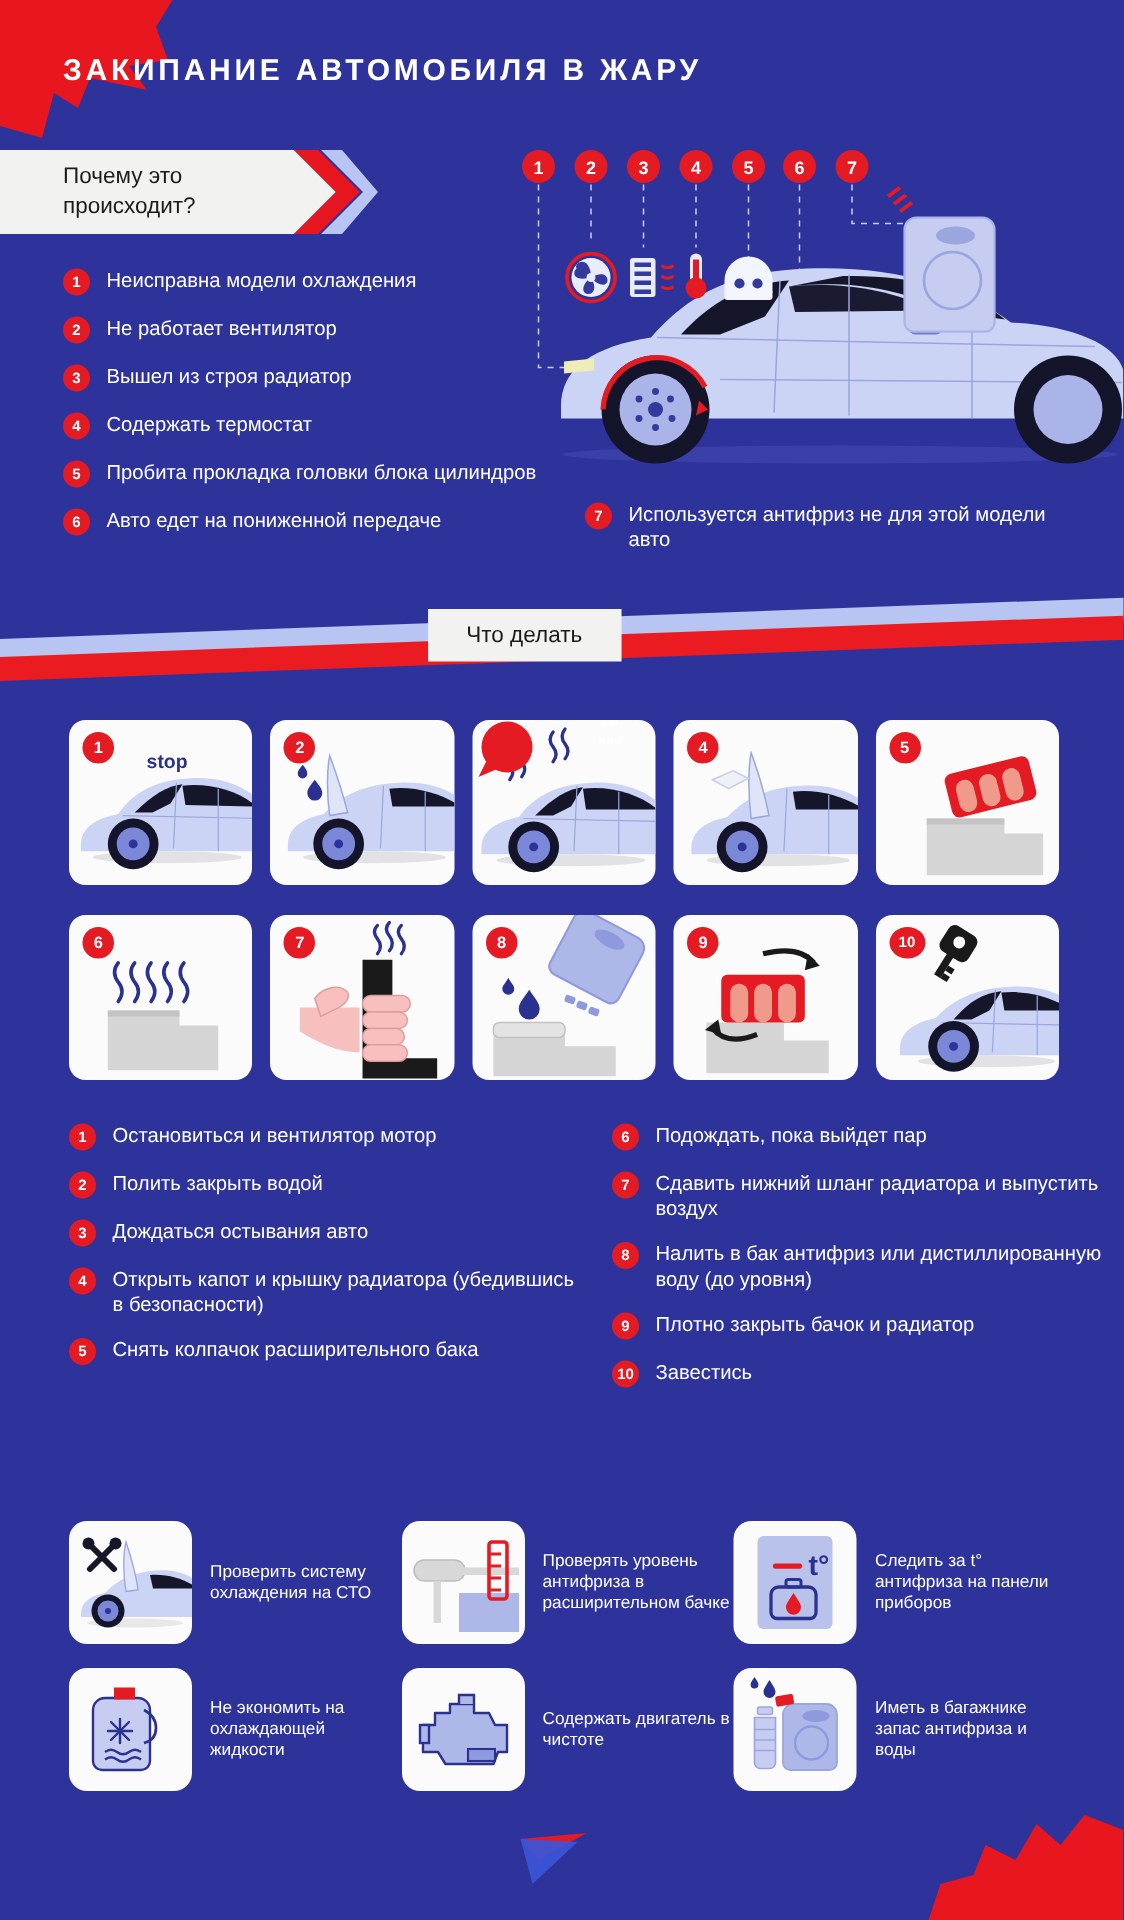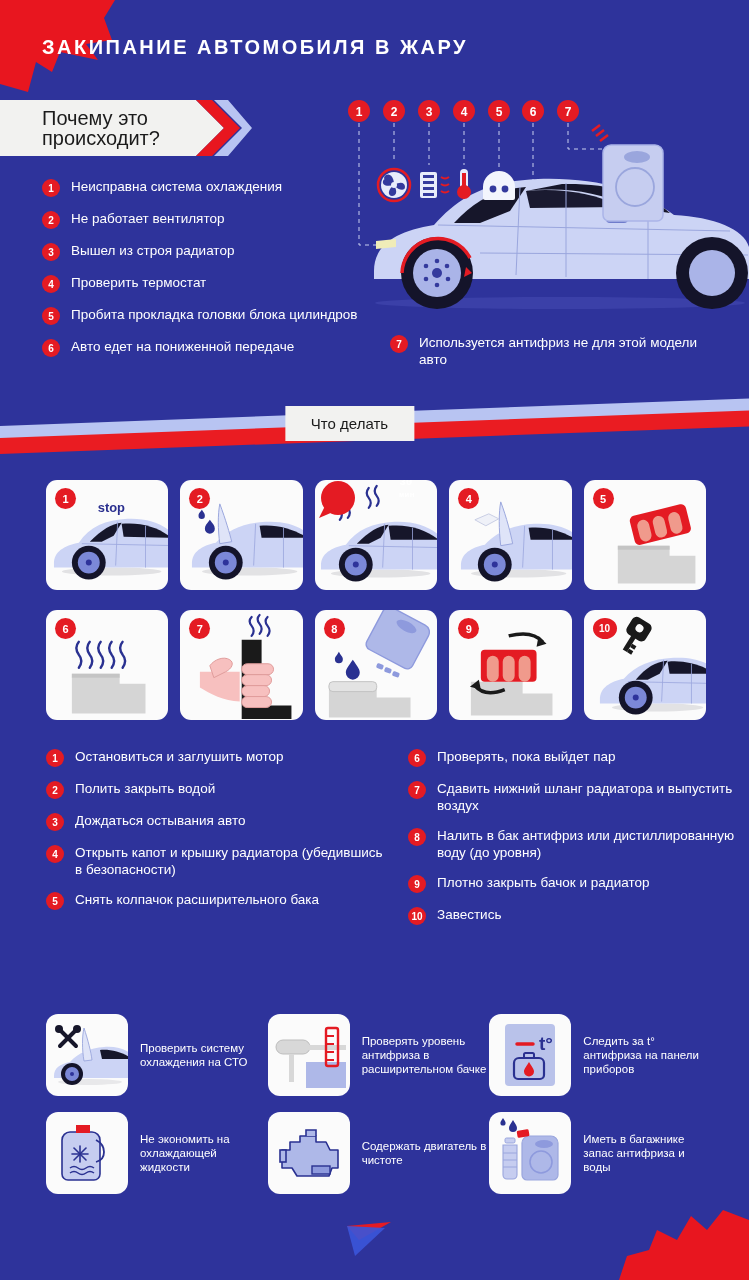--- a/index.html
+++ b/index.html
@@ -21,21 +21,21 @@
   .title {
     position:absolute; left:42px; top:36px; width:680px;
     font-size:20px; font-weight:700; letter-spacing:2.5px;
     color:#fff; white-space:nowrap;
   }
 
   
   .why-banner { position:absolute; left:0; top:100px; width:252px; height:56px; }
   .why-banner .label {
     position:absolute; left:42px; top:8px; width:150px;
-    color:#1b1b1b; font-size:20px; line-height:20px; font-weight:400;
+    color:#1b1b1b; font-size:15px; line-height:20px; font-weight:400;
   }
 
   
   .cause-list { position:absolute; left:42px; top:178px; width:330px; }
   .cause-right { position:absolute; left:390px; top:334px; width:330px; }
   .li { display:flex; align-items:flex-start; margin-bottom:13px; }
   .li .num {
     flex:0 0 auto; width:18px; height:18px; border-radius:50%;
     background:#e41b23; color:#fff; font-size:10px; font-weight:700;
     display:flex; align-items:center; justify-content:center;
@@ -233,33 +233,33 @@
             <path d="M266 41 l8 -6"></path>
             <path d="M270 46 l8 -6"></path>
         </g>
       </g>
     </svg>
   </div>
 
   <div class="cause-list">
     <div class="li">
         <span class="num">1</span>
-        <span class="txt">Неисправна система охлаждения</span>
+        <span class="txt">Неисправна модели охлаждения</span>
       </div>
     <div class="li">
         <span class="num">2</span>
         <span class="txt">Не работает вентилятор</span>
       </div>
     <div class="li">
         <span class="num">3</span>
         <span class="txt">Вышел из строя радиатор</span>
       </div>
     <div class="li">
         <span class="num">4</span>
-        <span class="txt">Проверить термостат</span>
+        <span class="txt">Содержать термостат</span>
       </div>
     <div class="li">
         <span class="num">5</span>
         <span class="txt">Пробита прокладка головки блока цилиндров</span>
       </div>
     <div class="li">
         <span class="num">6</span>
         <span class="txt">Авто едет на пониженной передаче</span>
       </div>
   </div>
@@ -477,21 +477,21 @@
           <rect x="53" y="44" width="5" height="4" fill="#1a1a1a"></rect>
           <circle cx="51" cy="21" r="4" fill="#fbfbfb"></circle>
         </g>
       </svg>
     </div>
   </div>
 
   <div style="position:absolute;left:46px;top:748px;width:345px">
     <div class="li">
         <span class="num">1</span>
-        <span class="txt">Остановиться и заглушить мотор</span>
+        <span class="txt">Остановиться и вентилятор мотор</span>
       </div>
     <div class="li">
         <span class="num">2</span>
         <span class="txt">Полить закрыть водой</span>
       </div>
     <div class="li">
         <span class="num">3</span>
         <span class="txt">Дождаться остывания авто</span>
       </div>
     <div class="li">
@@ -500,21 +500,21 @@
       </div>
     <div class="li">
         <span class="num">5</span>
         <span class="txt">Снять колпачок расширительного бака</span>
       </div>
   </div>
 
   <div style="position:absolute;left:408px;top:748px;width:330px">
     <div class="li">
         <span class="num">6</span>
-        <span class="txt">Проверять, пока выйдет пар</span>
+        <span class="txt">Подождать, пока выйдет пар</span>
       </div>
     <div class="li">
         <span class="num">7</span>
         <span class="txt">Сдавить нижний шланг радиатора и выпустить воздух</span>
       </div>
     <div class="li">
         <span class="num">8</span>
         <span class="txt">Налить в бак антифриз или дистиллированную воду (до уровня)</span>
       </div>
     <div class="li">

